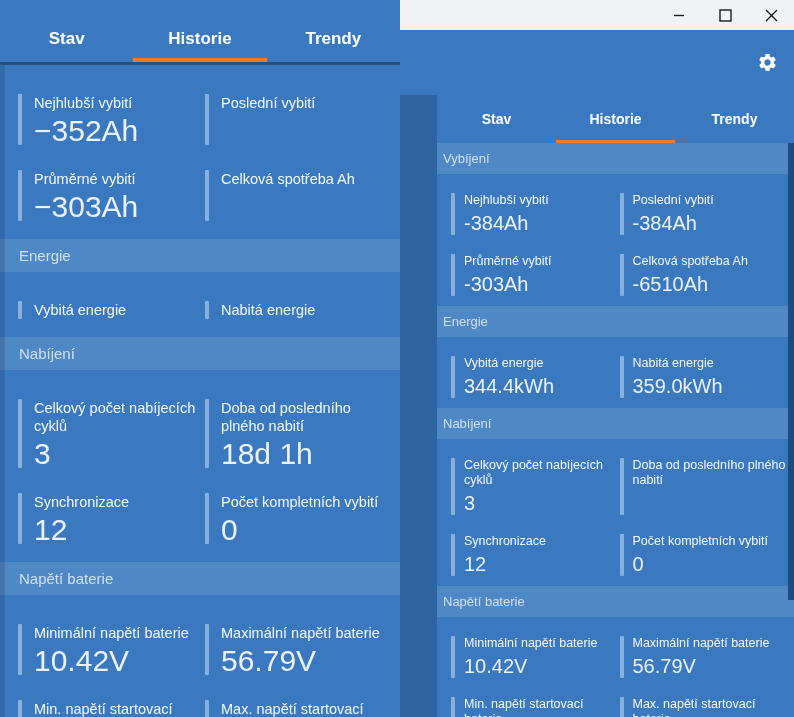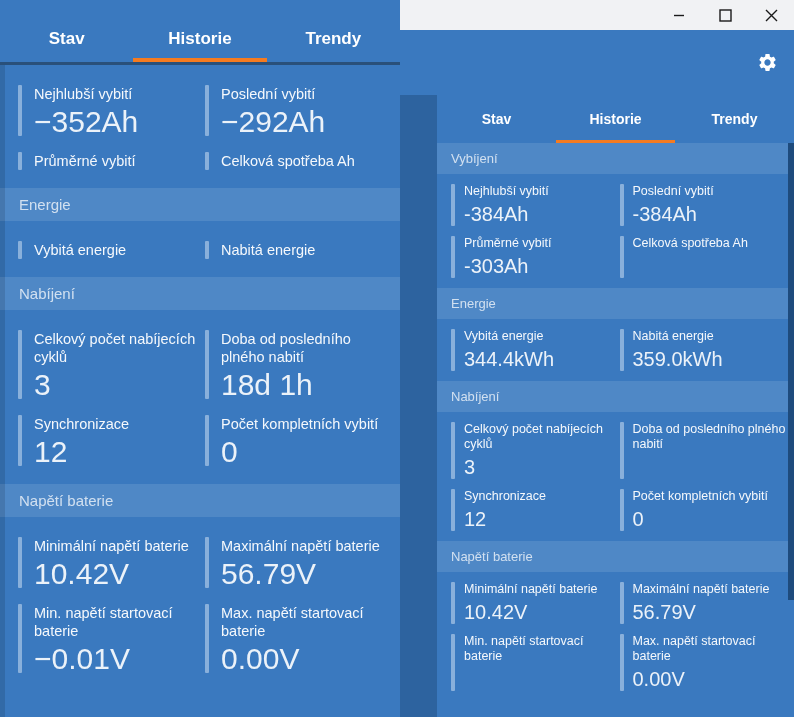--- a/index.html
+++ b/index.html
@@ -8,21 +8,21 @@
 
   
   .tabbar{display:flex;position:relative;}
   .tab{flex:1;position:relative;border:none;background:transparent;padding:0;margin:0;
        color:#fff;cursor:pointer;display:flex;align-items:center;justify-content:center;
        font-family:inherit;font-weight:bold;}
   .tab.active::after{content:"";position:absolute;left:0;right:0;bottom:0;height:4px;background:#f57b20;}
   .band{background:#4f88c6;display:flex;align-items:center;}
   .band-label{color:rgba(255,255,255,0.74);}
   .items{display:grid;grid-template-columns:1fr 1fr;}
-  .item{display:flex;}
+  .item{display:flex;margin-top:9px;}
   .accent{width:4px;flex:none;align-self:stretch;background:rgba(216,232,247,0.5);border-radius:1px;}
   .item-label{color:rgba(255,255,255,0.95);}
   .item-value{color:rgba(255,255,255,0.9);}
 
   
   .panel-left{width:400px;height:717px;flex:none;background:#3a79bf;position:relative;overflow:hidden;}
   .panel-left .tabbar{height:62px;padding-top:16px;box-sizing:border-box;}
   .panel-left .tab{font-size:17px;}
   .tab-shadow{height:3px;background:rgba(22,30,38,0.45);}
   .left-edge-strip{position:absolute;left:0;top:65px;bottom:0;width:5px;background:rgba(0,0,0,0.12);}
@@ -40,21 +40,21 @@
            display:flex;align-items:center;justify-content:center;}
   .win-btn svg{display:block;}
   .appbar{height:65px;flex:none;background:#3a79bf;display:flex;align-items:center;justify-content:flex-end;padding-right:16px;box-sizing:border-box;}
   .settings-btn{border:none;background:transparent;padding:0;margin:0;cursor:pointer;display:flex;}
   .win-body{flex:1;display:flex;position:relative;overflow:hidden;}
   .side-strip{width:37px;flex:none;background:#2d639f;}
   .win-main{flex:1;position:relative;overflow:hidden;}
   .win-main .tabbar{height:48px;}
   .win-main .tab{font-size:14px;}
   .win-main .tab.active::after{height:3px;}
-  .win-main .band{height:31px;padding-left:14px;}
+  .win-main .band{height:31px;padding-left:6px;}
   .win-main .band-label{font-size:13px;}
   .win-main .items{padding:10px 6px 10px 14px;row-gap:10px;}
   .win-main .item{gap:9px;}
   .win-main .item-label{font-size:12.5px;line-height:15px;}
   .win-main .item-value{font-size:20px;line-height:24px;margin-top:3px;}
   .scroll-thumb{position:absolute;top:48px;right:0;width:6px;height:457px;background:#1e4b7d;cursor:pointer;}
 </style>
 </head>
 <body>
 
@@ -79,27 +79,27 @@
     <span class="accent"></span>
     <div class="item-text">
       <div class="item-label">Nejhlubší vybití</div>
       <div class="item-value">−352Ah</div>
     </div>
   </div>
           <div class="item">
     <span class="accent"></span>
     <div class="item-text">
       <div class="item-label">Poslední vybití</div>
-      <div class="item-value">−292Ah</div>
     </div>
   </div>
           <div class="item">
     <span class="accent"></span>
     <div class="item-text">
       <div class="item-label">Průměrné vybití</div>
+      <div class="item-value">−303Ah</div>
     </div>
   </div>
           <div class="item">
     <span class="accent"></span>
     <div class="item-text">
       <div class="item-label">Celková spotřeba Ah</div>
     </div>
   </div>
         </div>
         <div class="band">
@@ -254,20 +254,21 @@
     <span class="accent"></span>
     <div class="item-text">
       <div class="item-label">Průměrné vybití</div>
       <div class="item-value">-303Ah</div>
     </div>
   </div>
               <div class="item">
     <span class="accent"></span>
     <div class="item-text">
       <div class="item-label">Celková spotřeba Ah</div>
+      <div class="item-value">-6510Ah</div>
     </div>
   </div>
             </div>
             <div class="band">
               <span class="band-label">Energie</span>
             </div>
             <div class="items">
               <div class="item">
     <span class="accent"></span>
     <div class="item-text">

